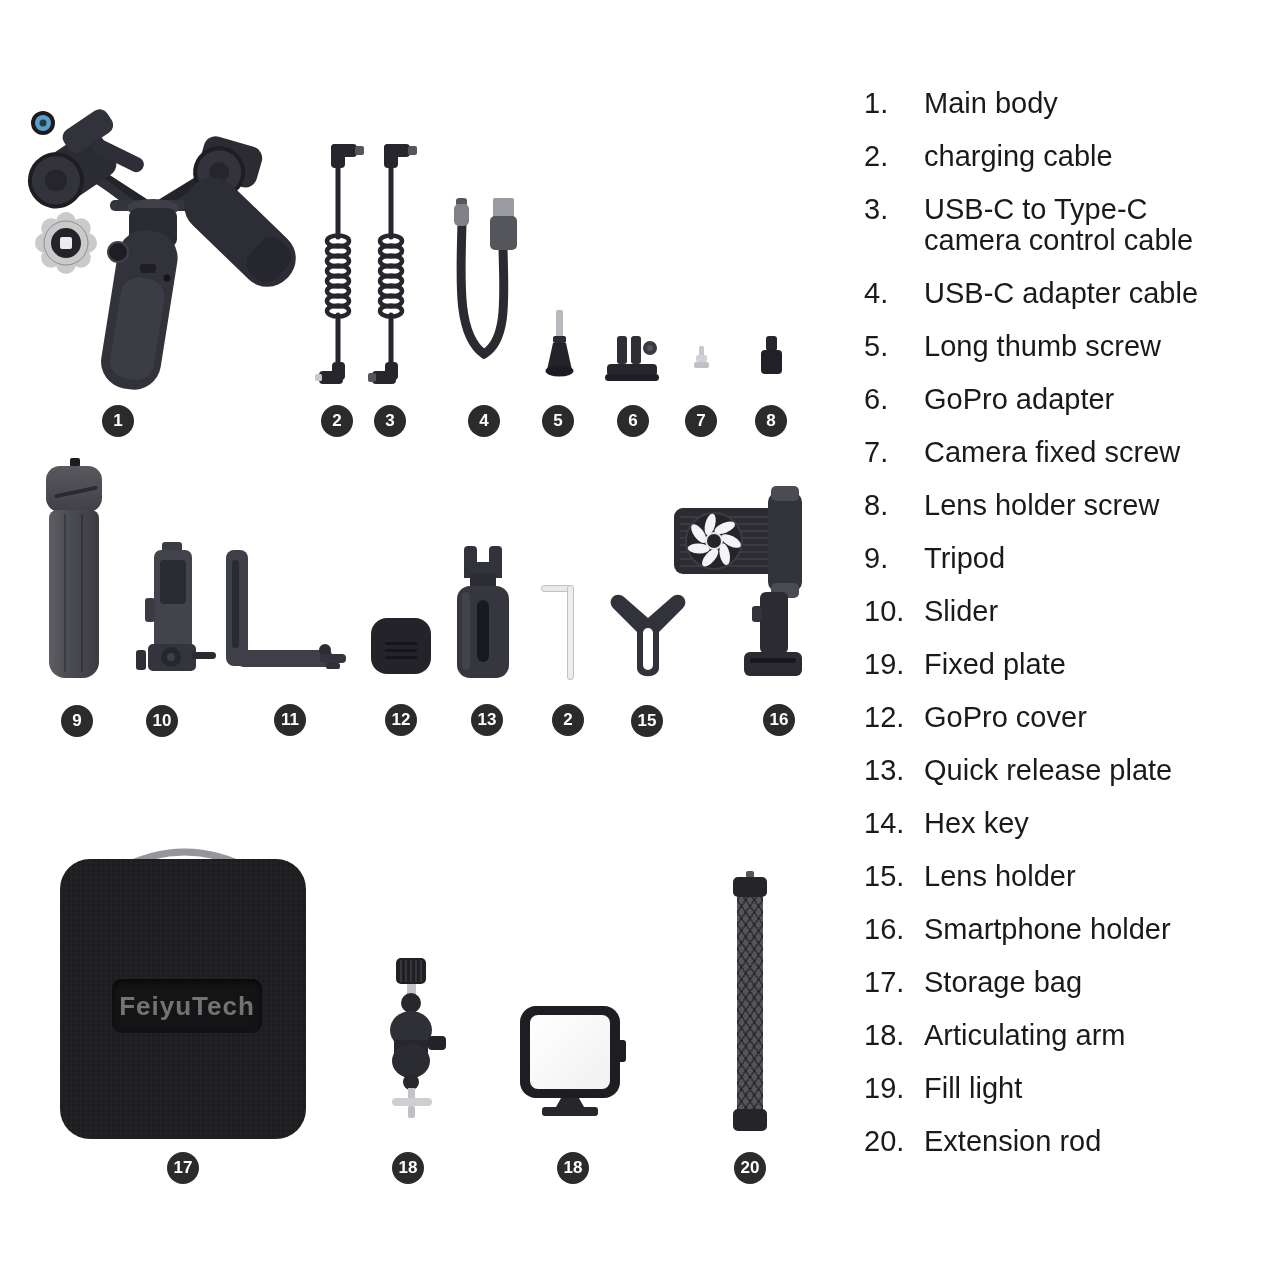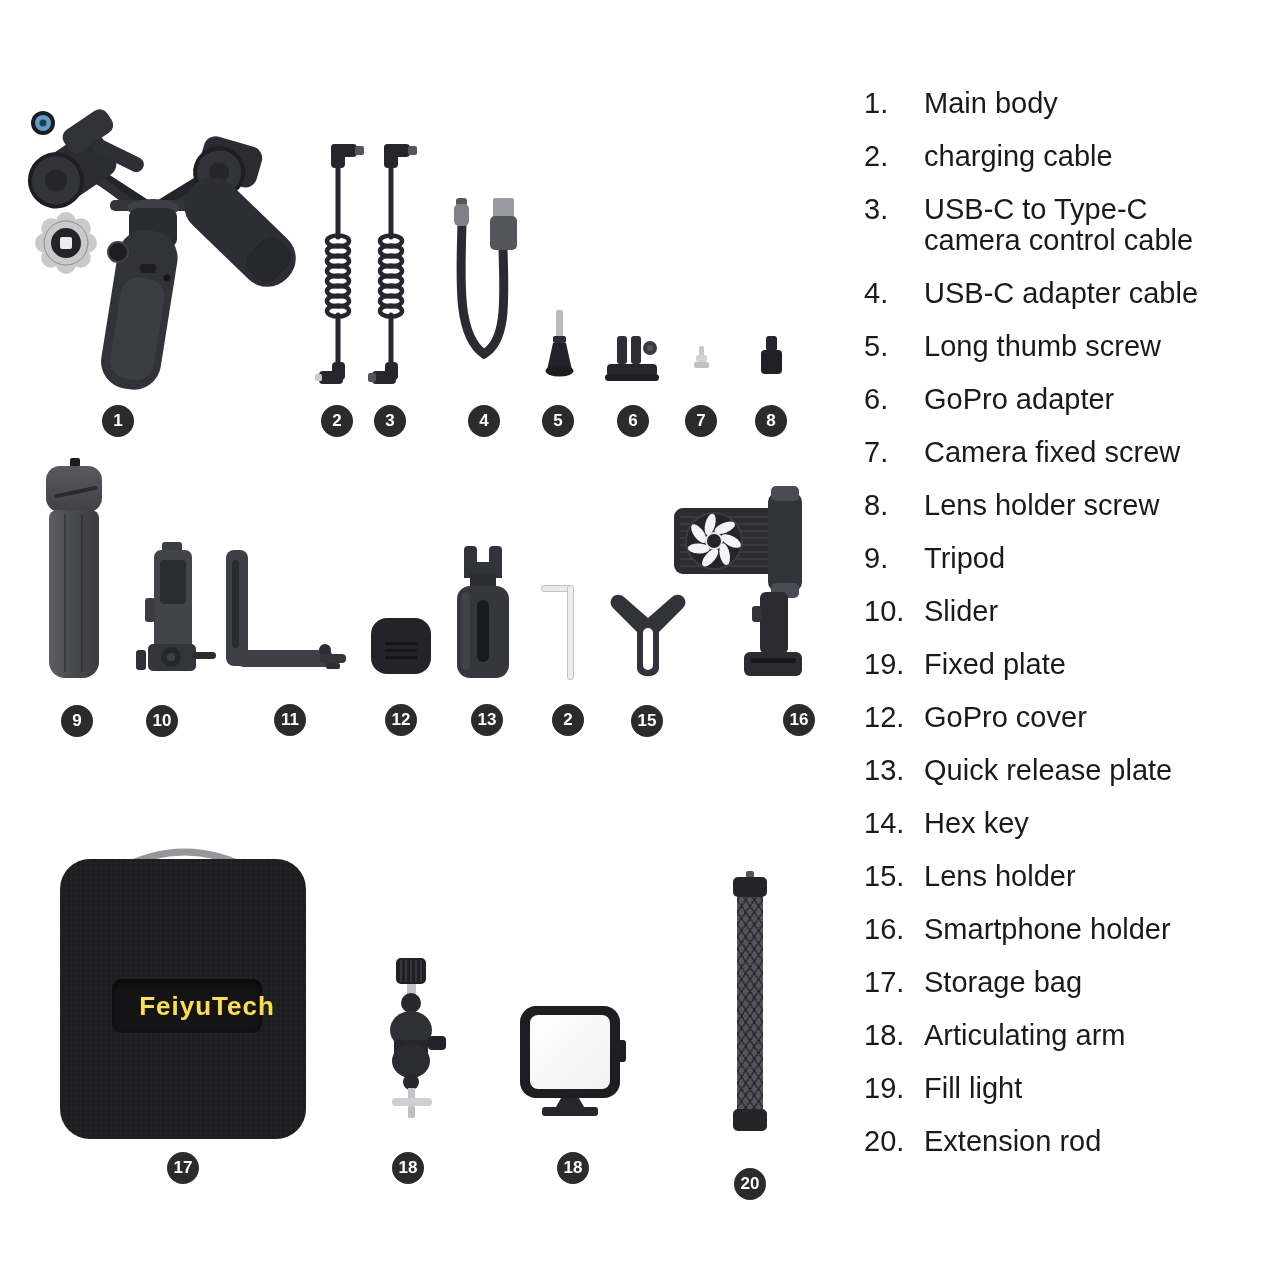--- a/index.html
+++ b/index.html
@@ -30,22 +30,22 @@
   .hex-h{position:absolute;left:0;top:2px;width:32px;height:7px;background:#e9e9eb;
          border:1px solid #c2c2c6;border-radius:3px;box-sizing:border-box;}
   .hex-v{position:absolute;left:26px;top:2px;width:7px;height:95px;background:#ededef;
          border:1px solid #c2c2c6;border-radius:3px;box-sizing:border-box;}
   
   .bag-body{position:absolute;left:2px;top:16px;width:246px;height:280px;border-radius:30px;background:#1d1d1f;
             background-image:repeating-linear-gradient(90deg,rgba(255,255,255,0.02) 0 2px,transparent 2px 5px),
                              repeating-linear-gradient(0deg,rgba(255,255,255,0.013) 0 2px,transparent 2px 5px);}
   .bag-plate{position:absolute;left:52px;top:120px;width:150px;height:54px;border-radius:10px;background:#141416;
              box-shadow:inset 0 3px 6px rgba(0,0,0,0.65);}
-  .bag-logo{width:100%;height:100%;text-align:center;line-height:54px;color:#fde047;
-            font-size:26px;font-weight:bold;letter-spacing:1px;padding-left:20px;}
+  .bag-logo{width:100%;height:100%;text-align:center;line-height:54px;color:#737373;
+            font-size:26px;font-weight:bold;letter-spacing:1px;}
   
   .fl-frame{position:absolute;left:2px;top:0;width:100px;height:92px;border-radius:16px;background:#1d1d22;}
   .fl-panel{position:absolute;left:12px;top:9px;width:80px;height:74px;border-radius:8px;
             background:linear-gradient(135deg,#ffffff,#f1f1f3);}
   .fl-tab{position:absolute;left:101px;top:34px;width:7px;height:22px;border-radius:0 3px 3px 0;background:#1d1d22;}
   .fl-foot{position:absolute;left:38px;top:92px;width:28px;height:9px;background:#26262b;
            clip-path:polygon(18% 0,82% 0,100% 100%,0% 100%);}
   .fl-mount{position:absolute;left:24px;top:101px;width:56px;height:9px;border-radius:3px;background:#26262b;}
   
   .rod-nub{position:absolute;left:15px;top:0;width:8px;height:7px;background:#55555a;border-radius:2px;}
@@ -359,25 +359,25 @@
     <div class="badge" style="left:617px;top:405px;"><span>6</span></div>
     <div class="badge" style="left:685px;top:405px;"><span>7</span></div>
     <div class="badge" style="left:755px;top:405px;"><span>8</span></div>
     <div class="badge" style="left:61px;top:705px;"><span>9</span></div>
     <div class="badge" style="left:146px;top:705px;"><span>10</span></div>
     <div class="badge" style="left:274px;top:704px;"><span>11</span></div>
     <div class="badge" style="left:385px;top:704px;"><span>12</span></div>
     <div class="badge" style="left:471px;top:704px;"><span>13</span></div>
     <div class="badge" style="left:552px;top:704px;"><span>2</span></div>
     <div class="badge" style="left:631px;top:705px;"><span>15</span></div>
-    <div class="badge" style="left:783px;top:704px;"><span>16</span></div>
+    <div class="badge" style="left:763px;top:704px;"><span>16</span></div>
     <div class="badge" style="left:167px;top:1152px;"><span>17</span></div>
     <div class="badge" style="left:392px;top:1152px;"><span>18</span></div>
     <div class="badge" style="left:557px;top:1152px;"><span>18</span></div>
-    <div class="badge" style="left:734px;top:1152px;margin-top:16px;"><span>20</span></div>
+    <div class="badge" style="left:734px;top:1152px;"><span>20</span></div>
   </div>
 
   <div class="list">
     <div class="row">
         <span class="num">1.</span>
         <span class="labels">
           <span class="l1">Main body</span>
           <span class="l2"></span>
         </span>
       </div>

